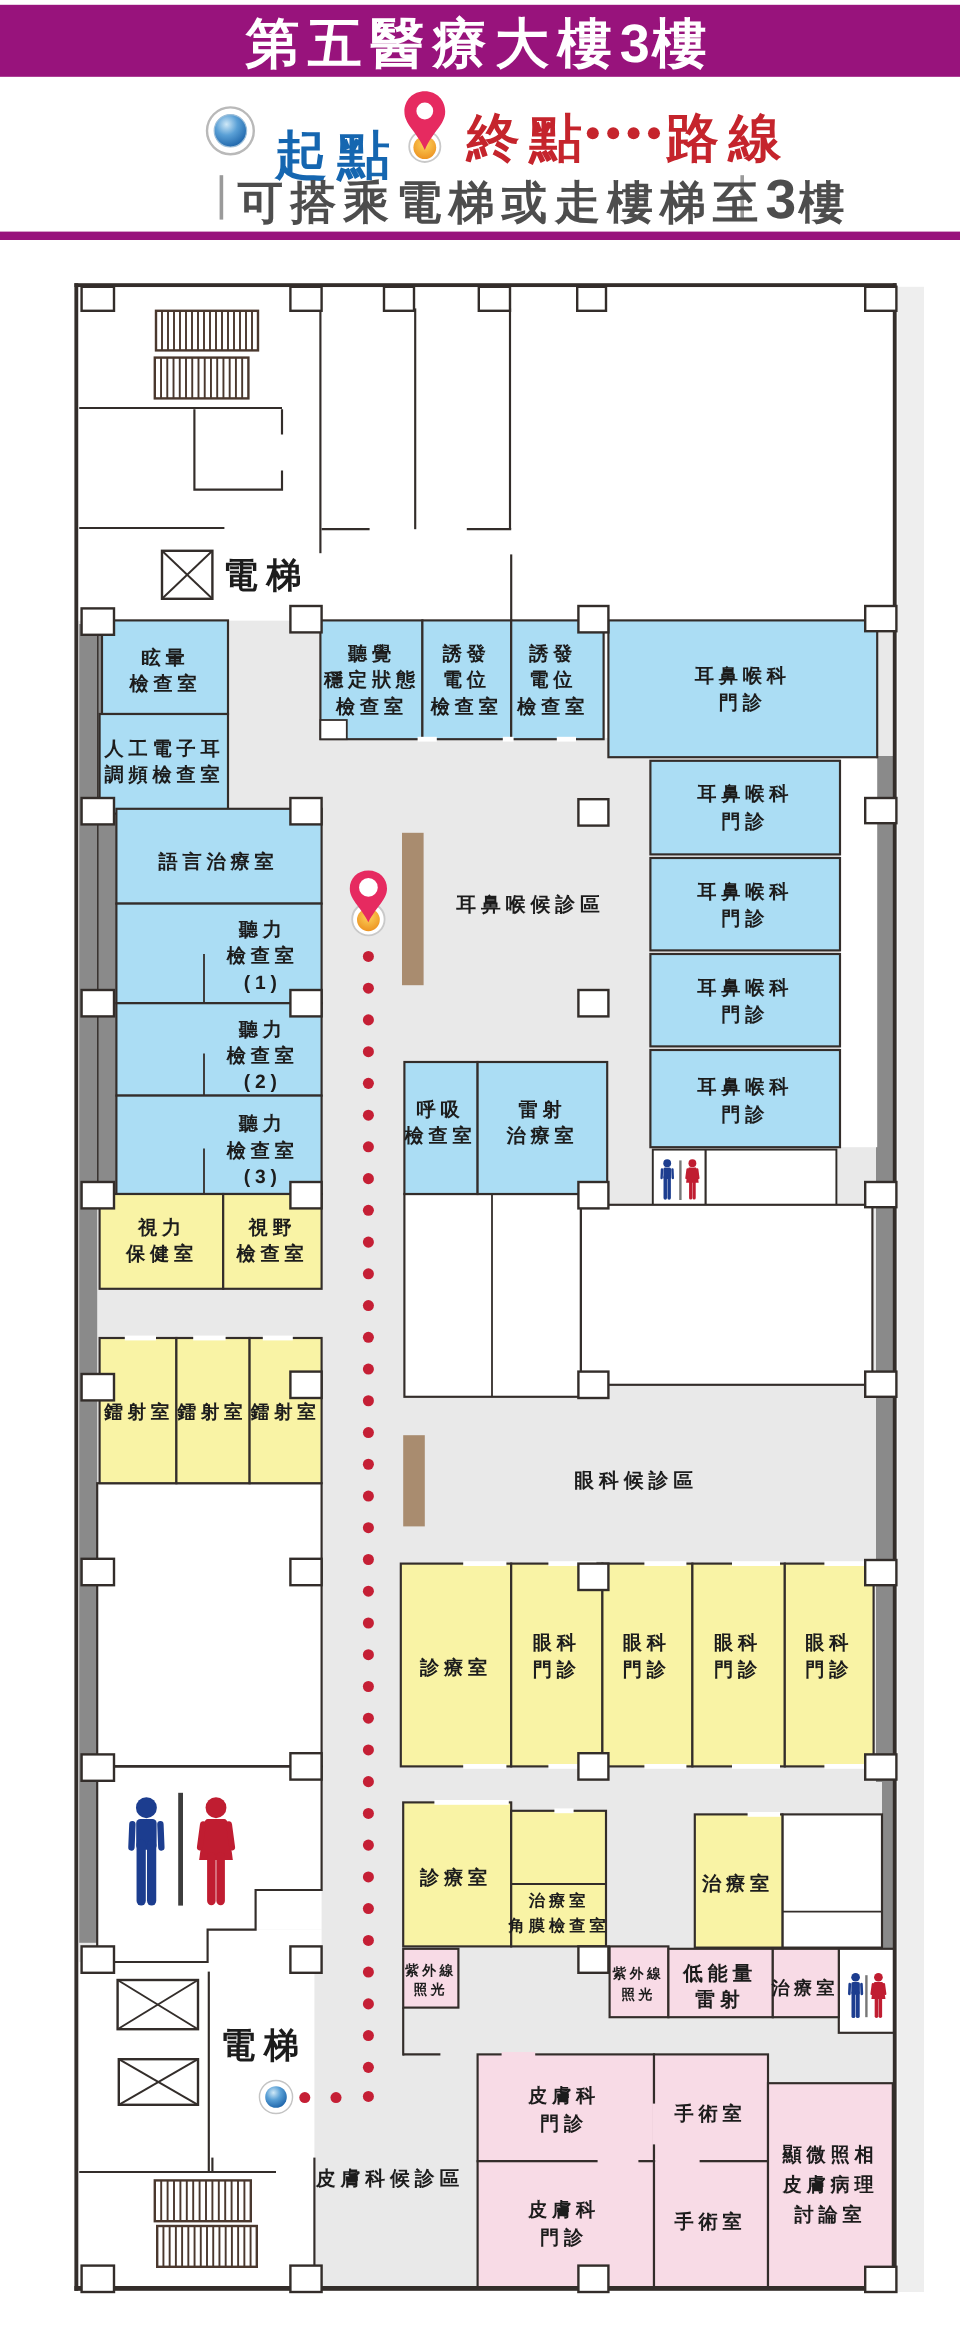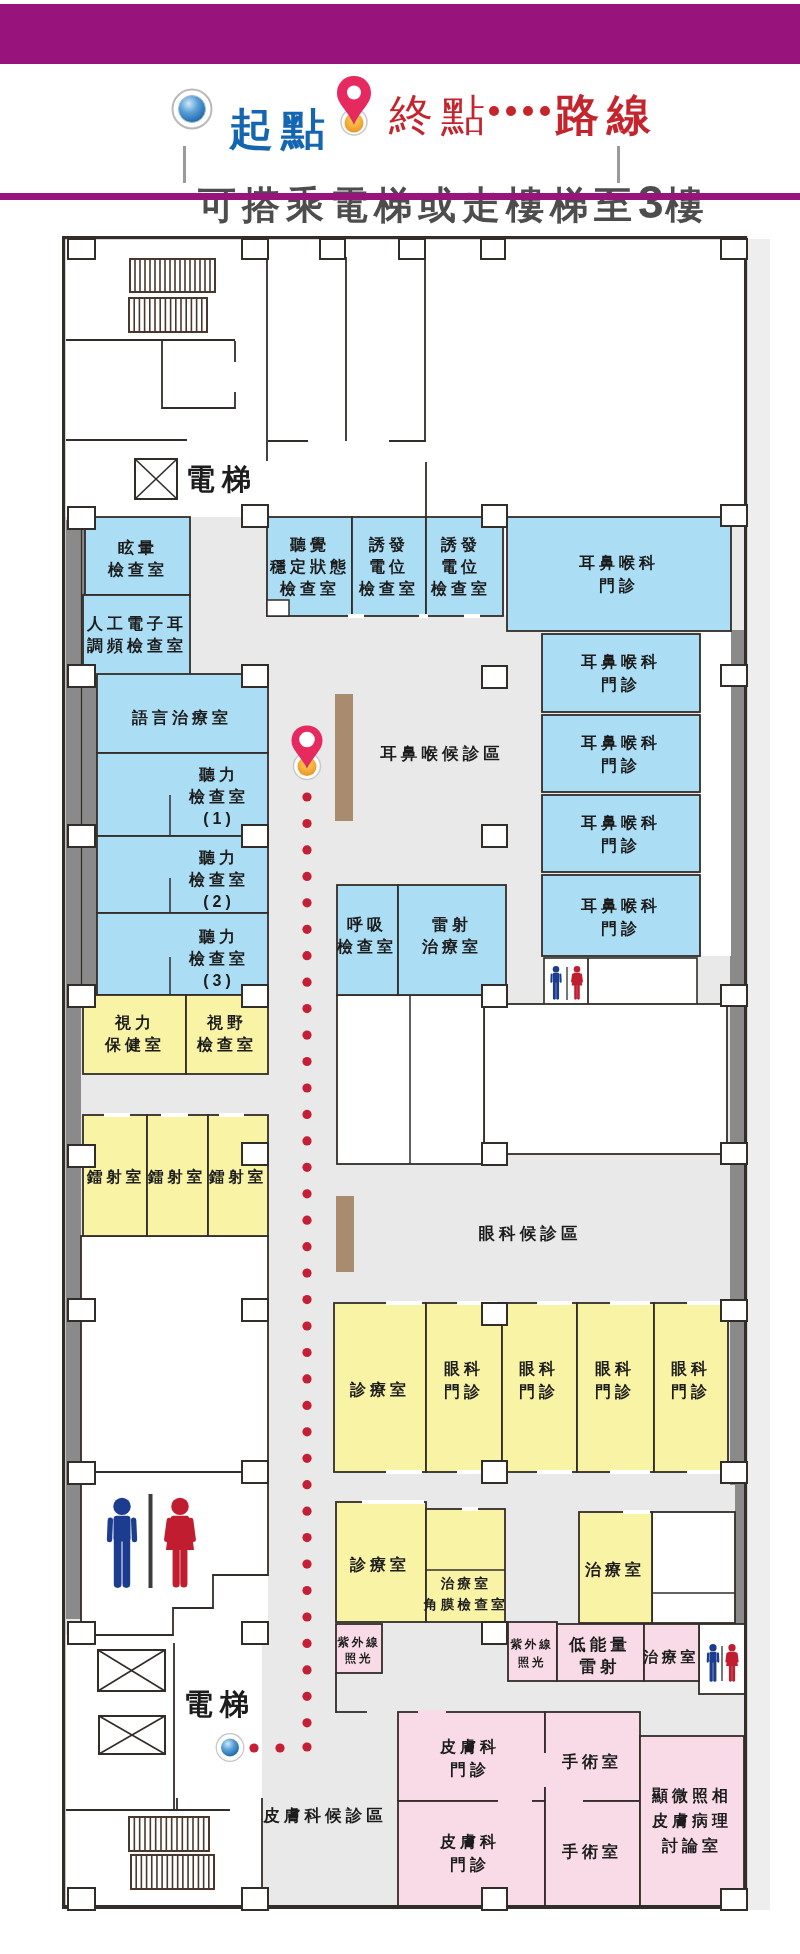--- a/index.html
+++ b/index.html
@@ -7,20 +7,21 @@
 #page{position:relative;width:800px;height:1954px;overflow:hidden;}
 .abs{position:absolute;}
 svg text{font-family:"Liberation Sans",sans-serif;font-weight:bold;letter-spacing:.25em;fill:#1c1c1c;}
 </style>
 </head>
 <body>
 <div id="page">
 
 <div class="abs" style="left:0;top:4px;width:800px;height:60px;background:#98137c;"></div>
 
+<div class="abs" style="left:0;top:7px;width:800px;text-align:center;font-size:45px;font-weight:bold;color:#fff;letter-spacing:7px;">第五醫療大樓<span style="letter-spacing:2px">3</span>樓</div>
 
 <svg class="abs" style="left:170px;top:87px" width="45" height="45" viewBox="0 0 45 45">
 <defs>
 <radialGradient id="sb" cx="38%" cy="30%" r="75%">
           <stop offset="0%" stop-color="#cfe8f7"></stop>
           <stop offset="45%" stop-color="#5aa0d6"></stop>
           <stop offset="100%" stop-color="#1b62a8"></stop>
         </radialGradient>
 </defs>
 <circle cx="22" cy="22" r="19.5" fill="#fff" stroke="#b9b9b9" stroke-width="2"></circle>
@@ -35,36 +36,36 @@
           <stop offset="0%" stop-color="#fdd35c"></stop>
           <stop offset="100%" stop-color="#ec8f1e"></stop>
         </radialGradient>
 </defs>
 <circle cx="24" cy="54" r="13" fill="#fff" stroke="#c9c9c9" stroke-width="1.5"></circle>
 <circle cx="24" cy="55" r="9.5" fill="url(#ob)"></circle>
 <path d="M24 8 C14 8 7 15.5 7 25 C7 36 17 41 24 57 C31 41 41 36 41 25 C41 15.5 34 8 24 8 Z" fill="#e62a60"></path>
 <circle cx="24" cy="24.5" r="7" fill="#fff"></circle>
 </svg>
 
-<div class="abs" style="left:389px;top:86px;font-size:44px;font-weight:normal;color:#c5242c;letter-spacing:8px;">終點</div>
+<div class="abs" style="left:389px;top:86px;font-size:44px;font-weight:bold;color:#c5242c;letter-spacing:8px;">終點</div>
 
 <svg class="abs" style="left:486px;top:100px" width="66" height="22" viewBox="0 0 66 22">
 <circle cx="8" cy="11" r="5" fill="#c5242c"></circle>
       <circle cx="25" cy="11" r="5" fill="#c5242c"></circle>
       <circle cx="42" cy="11" r="5" fill="#c5242c"></circle>
       <circle cx="59" cy="11" r="5" fill="#c5242c"></circle>
 </svg>
 
 <div class="abs" style="left:555px;top:86px;font-size:44px;font-weight:bold;color:#c5242c;letter-spacing:8px;font-family:Liberation Serif, serif;">路線</div>
 
 <div class="abs" style="left:183px;top:146px;width:3px;height:37px;background:#9a9a9a;"></div>
 
 <div class="abs" style="left:617px;top:146px;width:3px;height:37px;background:#9a9a9a;"></div>
 
-<div class="abs" style="left:198px;top:139px;font-size:38px;font-weight:bold;color:#4d4d4d;letter-spacing:6px;margin-top:36px;">可搭乘電梯或走樓梯至<span style="font-size:46px;letter-spacing:2px">3</span>樓</div>
+<div class="abs" style="left:198px;top:139px;font-size:38px;font-weight:bold;color:#4d4d4d;letter-spacing:6px;">可搭乘電梯或走樓梯至<span style="font-size:46px;letter-spacing:2px">3</span>樓</div>
 
 <div class="abs" style="left:0;top:193px;width:800px;height:7px;background:#98137c;"></div>
 
 <svg class="abs" style="left:0;top:0" width="800" height="1954" viewBox="0 0 800 1954">
 
 <rect x="748" y="239" width="22" height="1671" fill="#eeeeee"></rect>
 
 <rect x="64" y="517" width="681" height="1389" fill="#e9e9e9"></rect>
 
 <rect x="64" y="239" width="681" height="278" fill="#ffffff"></rect>

